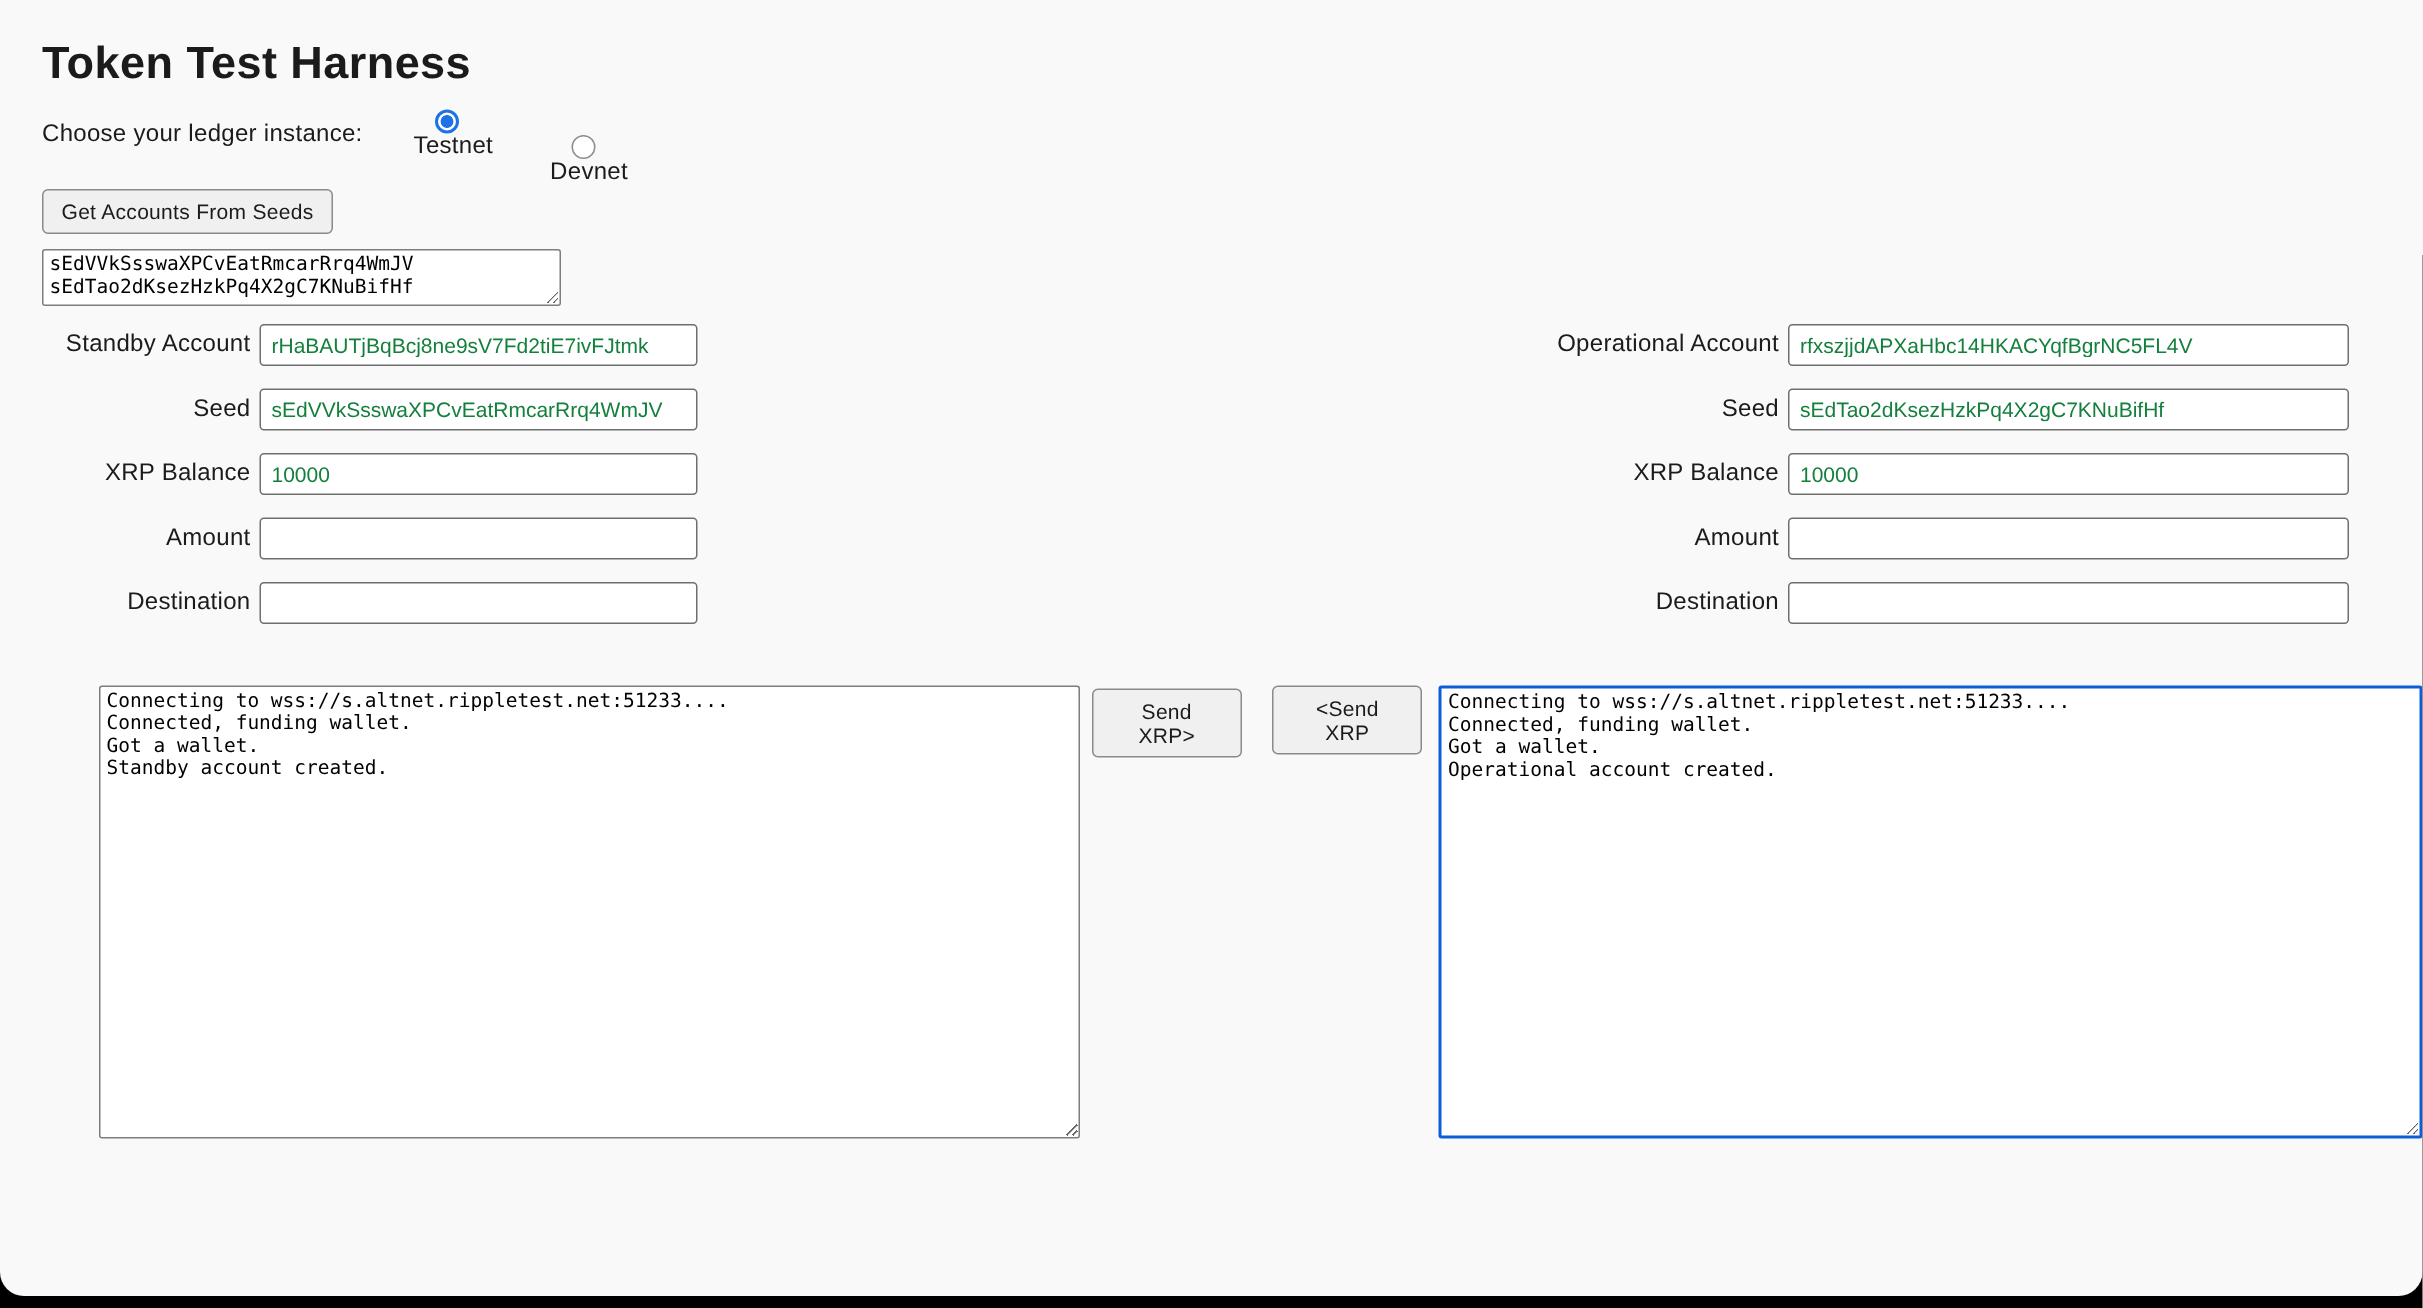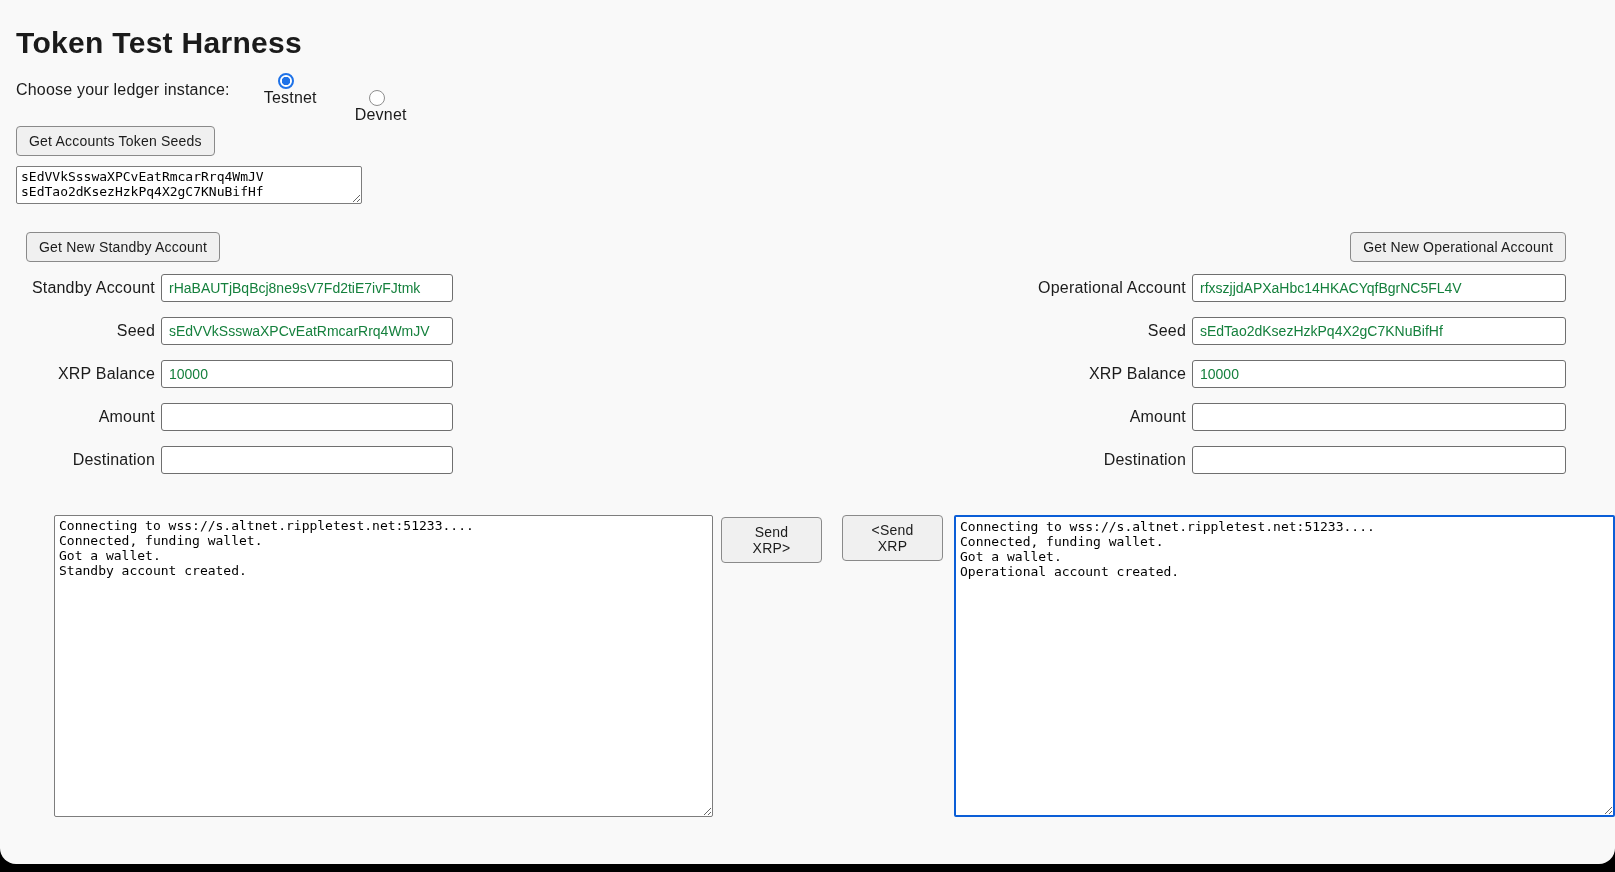--- a/index.html
+++ b/index.html
@@ -11,21 +11,21 @@
     font-family: "Liberation Sans", sans-serif;
     color: #1b1b1b;
   }
   .page {
     width: 1615px;
     height: 864px;
     background: #f9f9f9;
     border-radius: 0 0 16px 16px;
     overflow: hidden;
   }
-  .content { padding-left: 16px; }
+  .content { padding-left: 28px; }
 
   h1.title {
     margin: 0;
     padding-top: 24px;
     font-size: 30px;
     line-height: 38px;
     font-weight: 600;
     letter-spacing: 0.3px;
   }
 
@@ -149,29 +149,25 @@
       <span class="radio-group first">
         <input type="radio" name="ledger" checked="" style="">
         <label>Testnet</label>
       </span>
       <span class="radio-group second">
         <input type="radio" name="ledger" style="">
         <label>Devnet</label>
       </span>
     </div>
 
-    <button class="btn get-accounts-btn">Get Accounts Token Seeds</button>
+    <button class="btn get-accounts-btn">Get Accounts From Seeds</button>
 
     <textarea class="mono seeds-textarea" spellcheck="false" style="">sEdVVkSsswaXPCvEatRmcarRrq4WmJV
 sEdTao2dKsezHzkPq4X2gC7KNuBifHf</textarea>
 
-    <div class="account-btn-row">
-      <button class="btn left-btn">Get New Standby Account</button>
-      <button class="btn">Get New Operational Account</button>
-    </div>
 
     <div class="forms-row">
 
       <div class="form-left">
         <div class="field-row">
           <label>Standby Account</label>
           <input class="field-input" value="rHaBAUTjBqBcj8ne9sV7Fd2tiE7ivFJtmk" style="">
         </div>
         <div class="field-row">
           <label>Seed</label>

